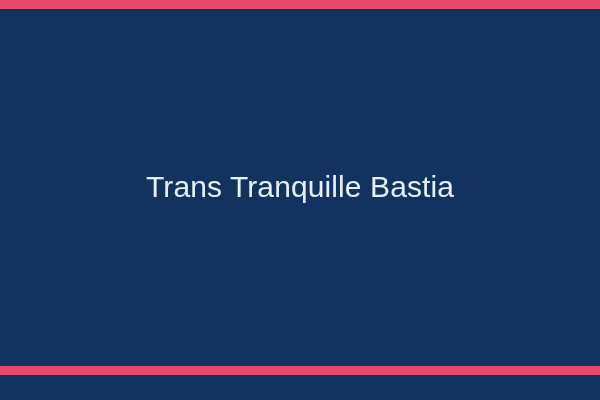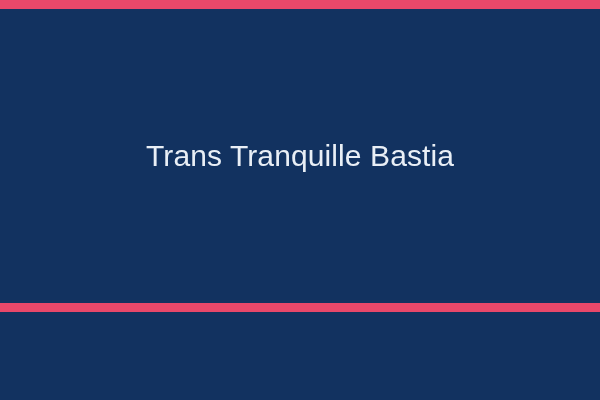--- a/index.html
+++ b/index.html
@@ -11,21 +11,21 @@
     width: 600px;
     height: 400px;
     overflow: hidden;
     background: #123260;
     font-family: "Liberation Sans", sans-serif;
   }
 
   .banner {
     position: relative;
     width: 600px;
-    height: 312px;
+    height: 375px;
     box-sizing: border-box;
     display: flex;
     flex-direction: column;
     background-color: #123260;
   }
 
   .accent-bar {
     width: 100%;
     height: 9px;
     flex: 0 0 9px;

